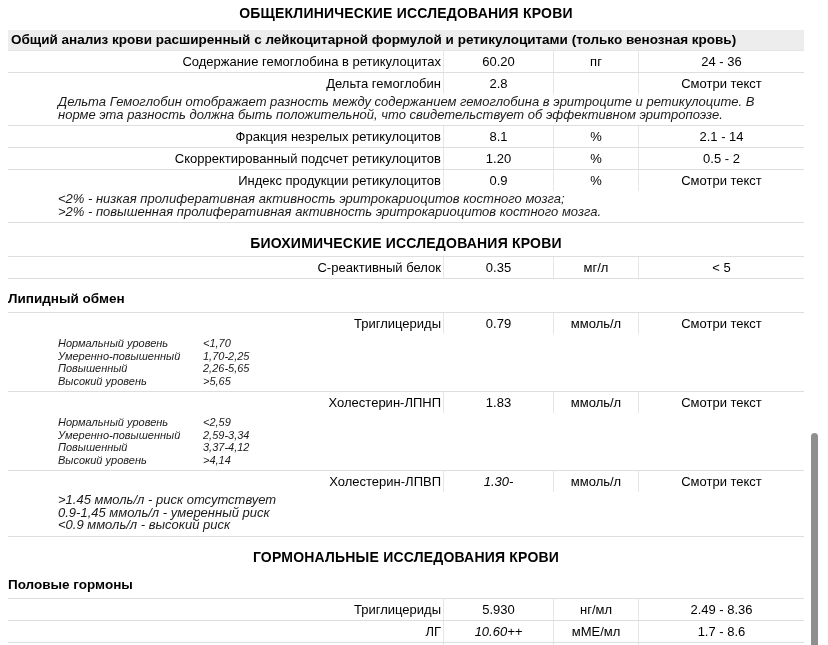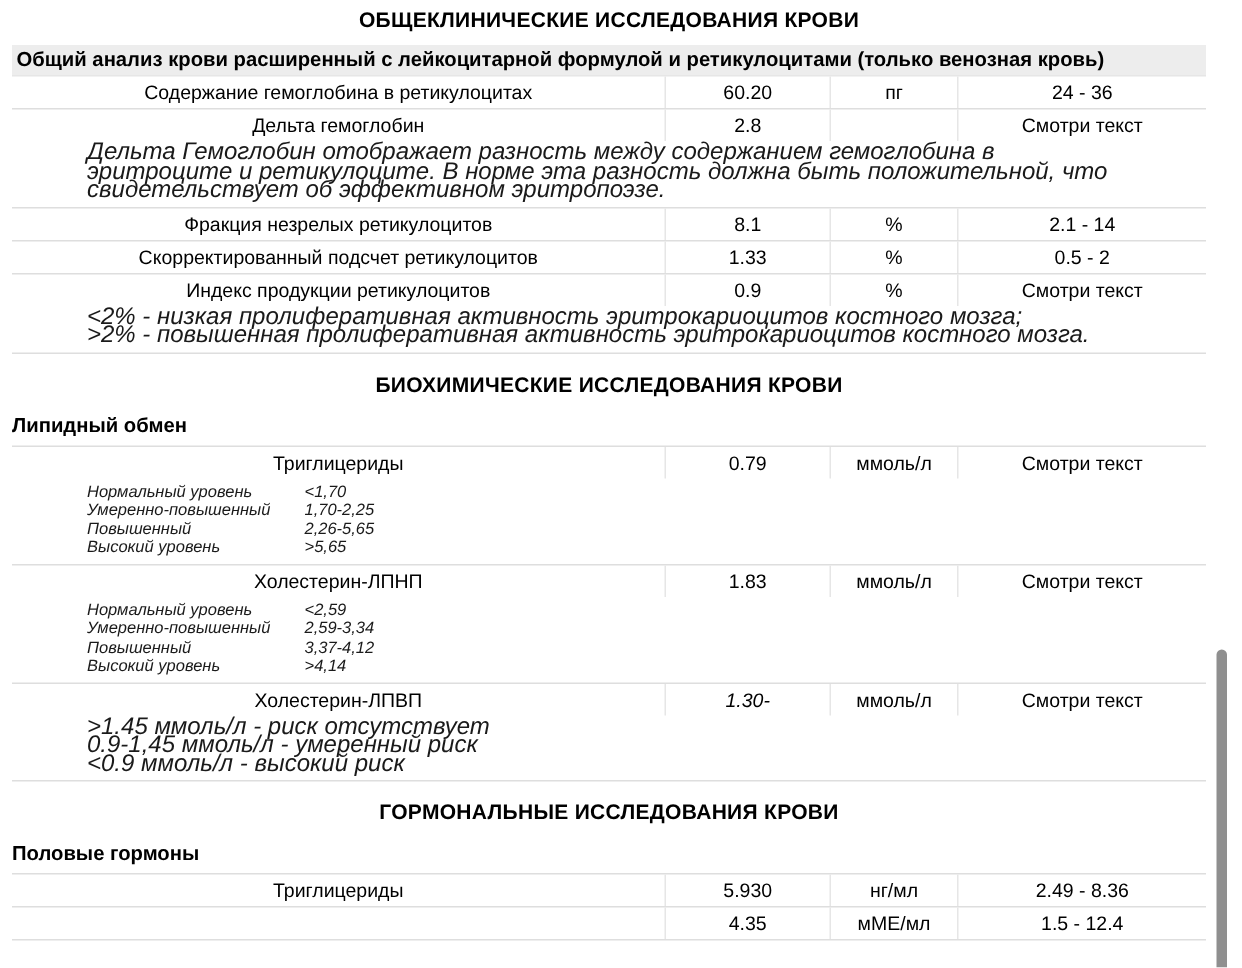--- a/index.html
+++ b/index.html
@@ -40,28 +40,28 @@
   .banner + .results-table { margin-top: 0; border-top: 1px solid #e6e6e6; }
   .entry { border-bottom: 1px solid #dedede; }
   .result-row {
     display: grid;
     grid-template-columns: 435px 110px 85px auto;
     align-items: center;
     min-height: 21px;
     font-size: 13px;
   }
   .result-row .cell { padding: 1px 2px; line-height: 19px; }
-  .cell.name { text-align: center; padding-left: 2px; }
+  .cell.name { text-align: right; padding-left: 2px; }
   .cell.val, .cell.unit, .cell.range { text-align: center; }
   .cell.val, .cell.unit, .cell.range { border-left: 1px solid #e6e6e6; align-self: stretch; display: flex; align-items: center; justify-content: center; }
   .v-emph { font-weight: normal; font-style: italic; }
   .notes { padding: 2px 0 4px 50px; }
   .note-line {
     font-style: italic;
-    font-size: 16px;
+    font-size: 13px;
     line-height: 12.5px;
     color: #1a1a1a;
     max-width: 700px;
   }
   .note-pairs { padding: 3px 0 4px 50px; }
   .note-pair-row {
     display: grid;
     grid-template-columns: 145px auto;
     font-style: italic;
     font-size: 11px;
@@ -127,21 +127,21 @@
               </div>
               <div class="cell range">
                 <span>2.1 - 14</span>
               </div>
             </div>
           </div>
           <div class="entry">
             <div class="result-row">
               <div class="cell name"><span>Скорректированный подсчет ретикулоцитов</span></div>
               <div class="cell val">
-                <span>1.33</span>
+                <span>1.20</span>
               </div>
               <div class="cell unit">
                 <span>%</span>
               </div>
               <div class="cell range">
                 <span>0.5 - 2</span>
               </div>
             </div>
           </div>
           <div class="entry">
@@ -159,20 +159,36 @@
             </div>
             <div class="notes">
               <div class="note-line">&lt;2% - низкая пролиферативная активность эритрокариоцитов костного мозга;</div>
               <div class="note-line">&gt;2% - повышенная пролиферативная активность эритрокариоцитов костного мозга.</div>
             </div>
           </div>
         </div>
       </div>
       <div class="section">
         <div class="section-title">БИОХИМИЧЕСКИЕ ИССЛЕДОВАНИЯ КРОВИ</div>
+        <div class="results-table">
+          <div class="entry">
+            <div class="result-row">
+              <div class="cell name"><span>С-реактивный белок</span></div>
+              <div class="cell val">
+                <span>0.35</span>
+              </div>
+              <div class="cell unit">
+                <span>мг/л</span>
+              </div>
+              <div class="cell range">
+                <span>&lt; 5</span>
+              </div>
+            </div>
+          </div>
+        </div>
         <div class="subheading">Липидный обмен</div>
         <div class="results-table">
           <div class="entry">
             <div class="result-row">
               <div class="cell name"><span>Триглицериды</span></div>
               <div class="cell val">
                 <span>0.79</span>
               </div>
               <div class="cell unit">
                 <span>ммоль/л</span>
@@ -261,20 +277,34 @@
             <div class="result-row">
               <div class="cell name"><span>Триглицериды</span></div>
               <div class="cell val">
                 <span>5.930</span>
               </div>
               <div class="cell unit">
                 <span>нг/мл</span>
               </div>
               <div class="cell range">
                 <span>2.49 - 8.36</span>
+              </div>
+            </div>
+          </div>
+          <div class="entry">
+            <div class="result-row">
+              <div class="cell name"><span>ЛГ</span></div>
+              <div class="cell val">
+                <span class="v-emph">10.60++</span>
+              </div>
+              <div class="cell unit">
+                <span>мМЕ/мл</span>
+              </div>
+              <div class="cell range">
+                <span>1.7 - 8.6</span>
               </div>
             </div>
           </div>
           <div class="entry">
             <div class="result-row">
               <div class="cell name"></div>
               <div class="cell val">
                 <span>4.35</span>
               </div>
               <div class="cell unit">

